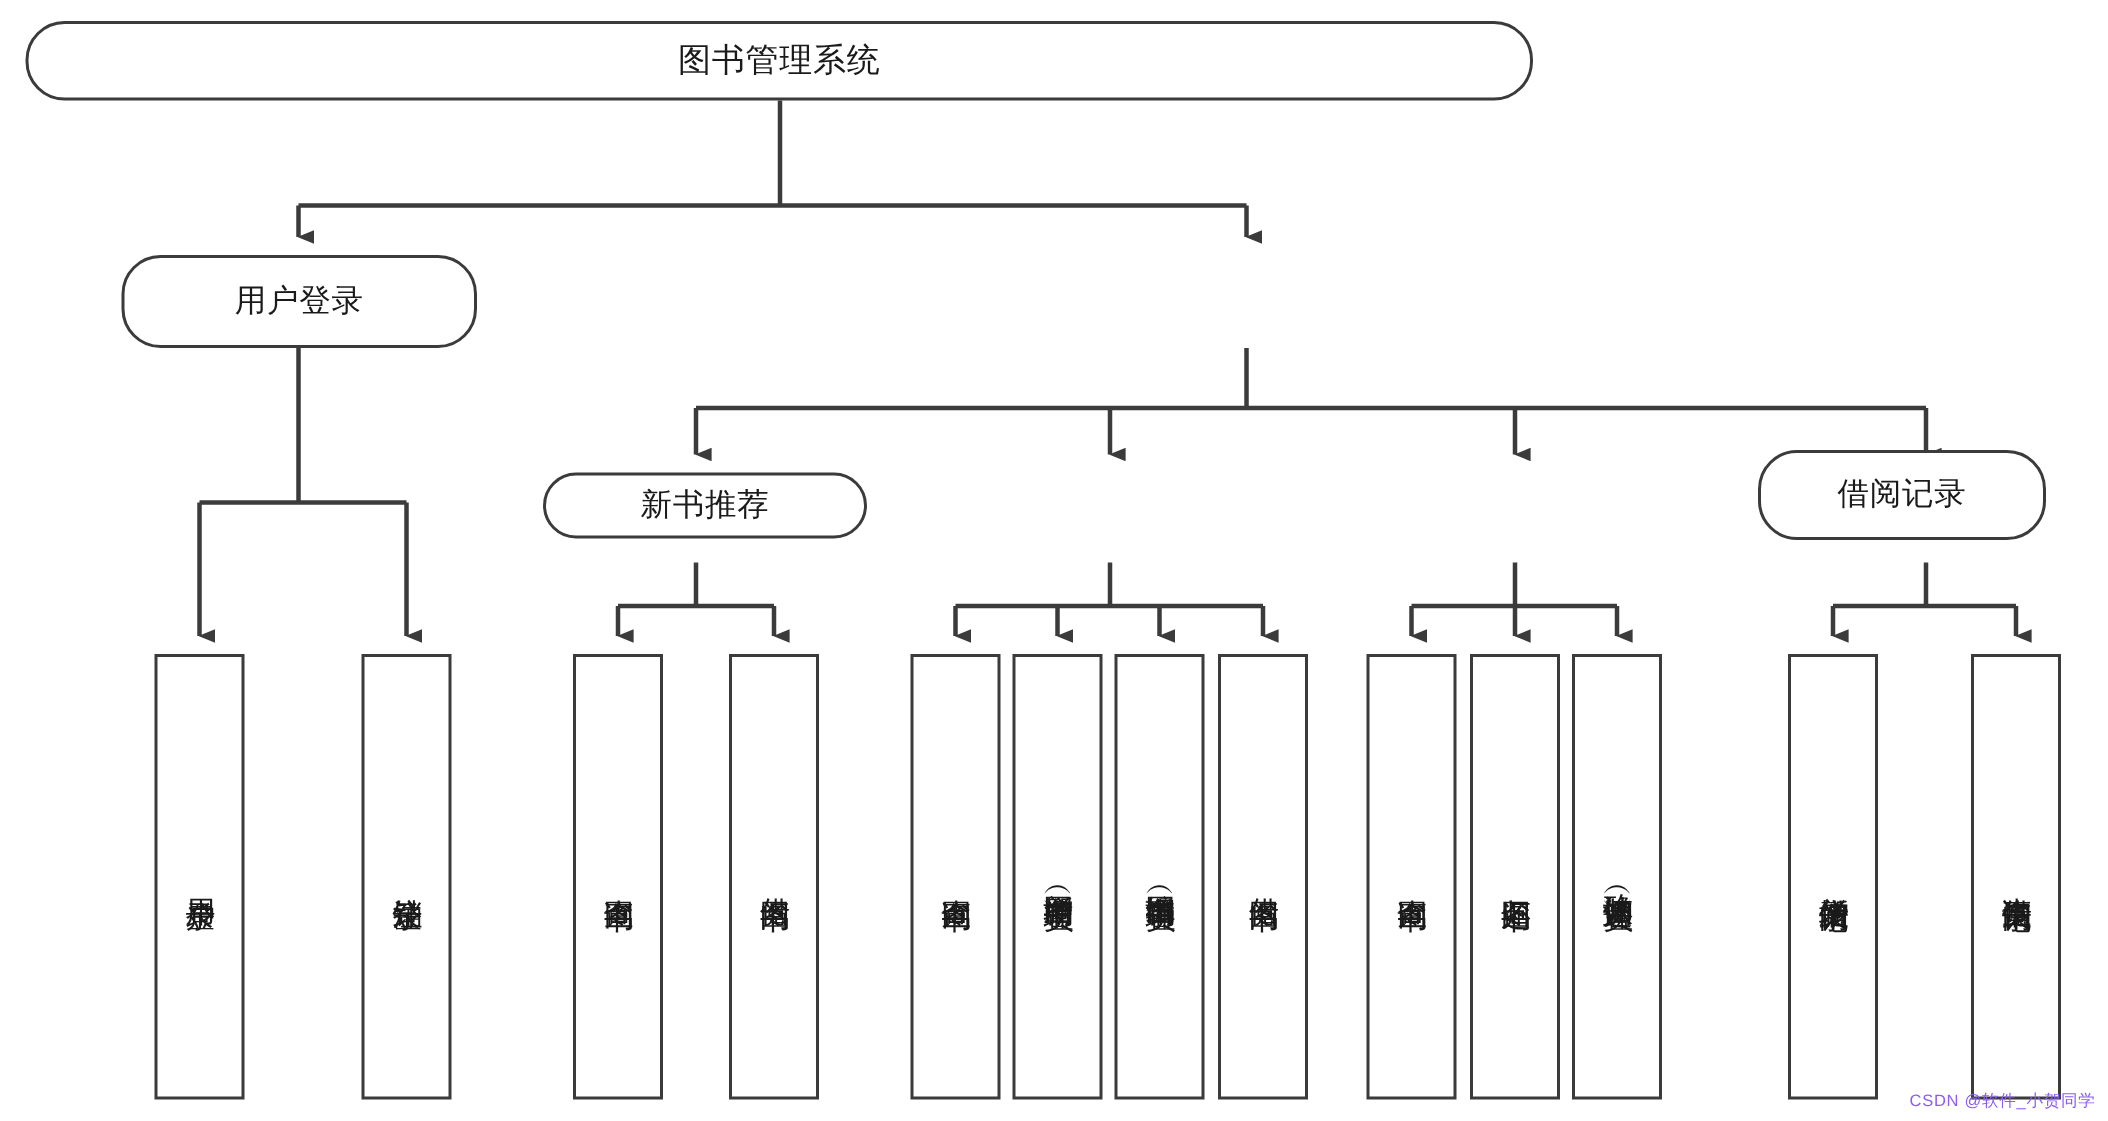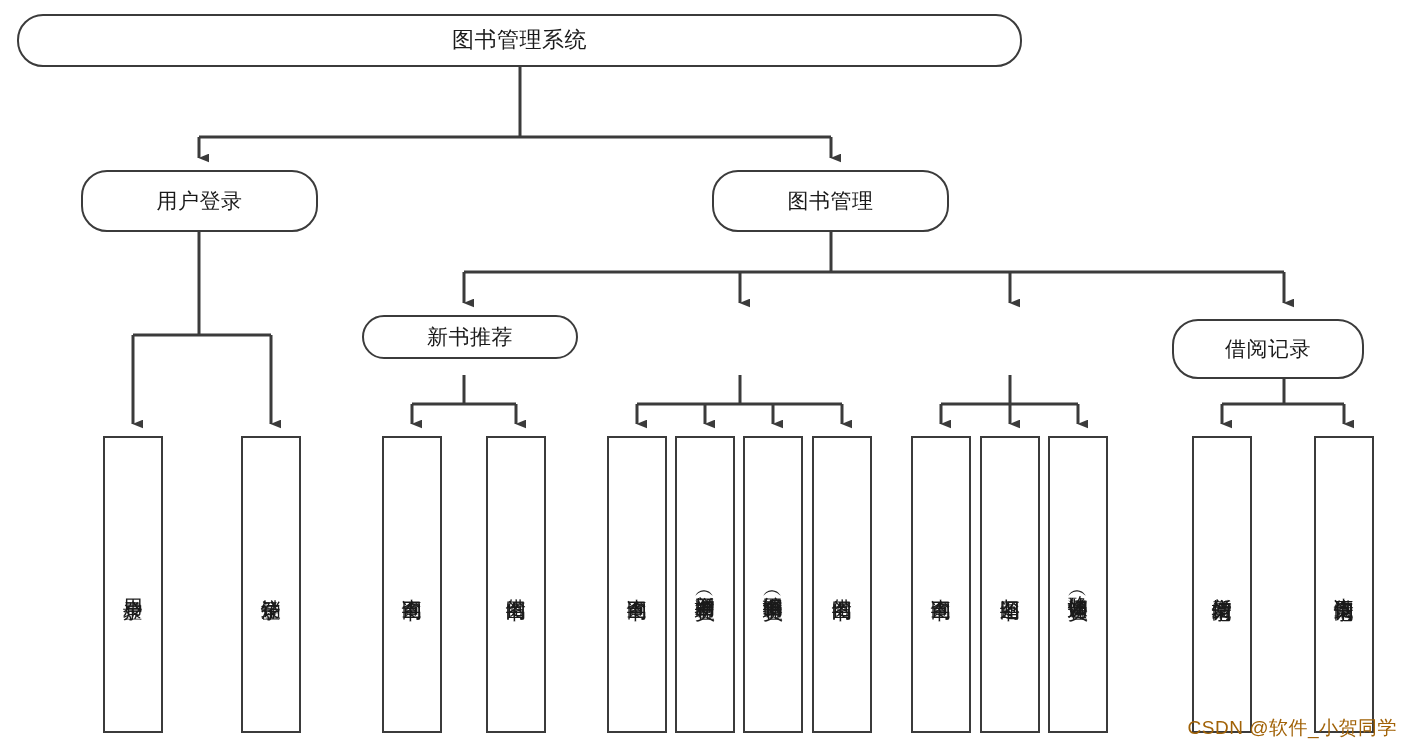--- a/index.html
+++ b/index.html
@@ -53,22 +53,22 @@
     padding: 6px 0;
     text-align: center;
   }
   .node.root {
     font-size: 22px;
   }
   #watermark {
     position: absolute;
     right: 8px;
     bottom: 6px;
-    font-size: 19px;
-    color: #a16207;
+    font-size: 11px;
+    color: #8b5cf6;
     letter-spacing: 0.5px;
     white-space: nowrap;
     z-index: 3;
     pointer-events: none;
   }
 </style>
 </head>
 <body>
 
 <div id="diagram-root">
@@ -123,28 +123,25 @@
     </g>
   </svg>
 
   <div class="node node-h root" style="left:17px; top:14px; width:1005px; height:53px;">
     <span>图书管理系统</span>
   </div>
 
   <div class="node node-h" style="left:81px; top:170px; width:237px; height:62px;">
     <span>用户登录</span>
   </div>
-  <div class="node node-h" style="left:712px; top:170px; width:237px; height:62px;">
-    <span>图书管理</span>
-  </div>
 
   <div class="node node-h" style="left:362px; top:315px; width:216px; height:44px;">
     <span>新书推荐</span>
   </div>
-  <div class="node node-h" style="left:1172px; top:319px; width:192px; height:60px;">
+  <div class="node node-h" style="left:1172px; top:300px; width:192px; height:60px;">
     <span>借阅记录</span>
   </div>
 
   <div class="node node-v" style="left:103px; top:436px; width:60px; height:297px;">
     <span>用户登录</span>
   </div>
   <div class="node node-v" style="left:241px; top:436px; width:60px; height:297px;">
     <span>注销登录</span>
   </div>
 

